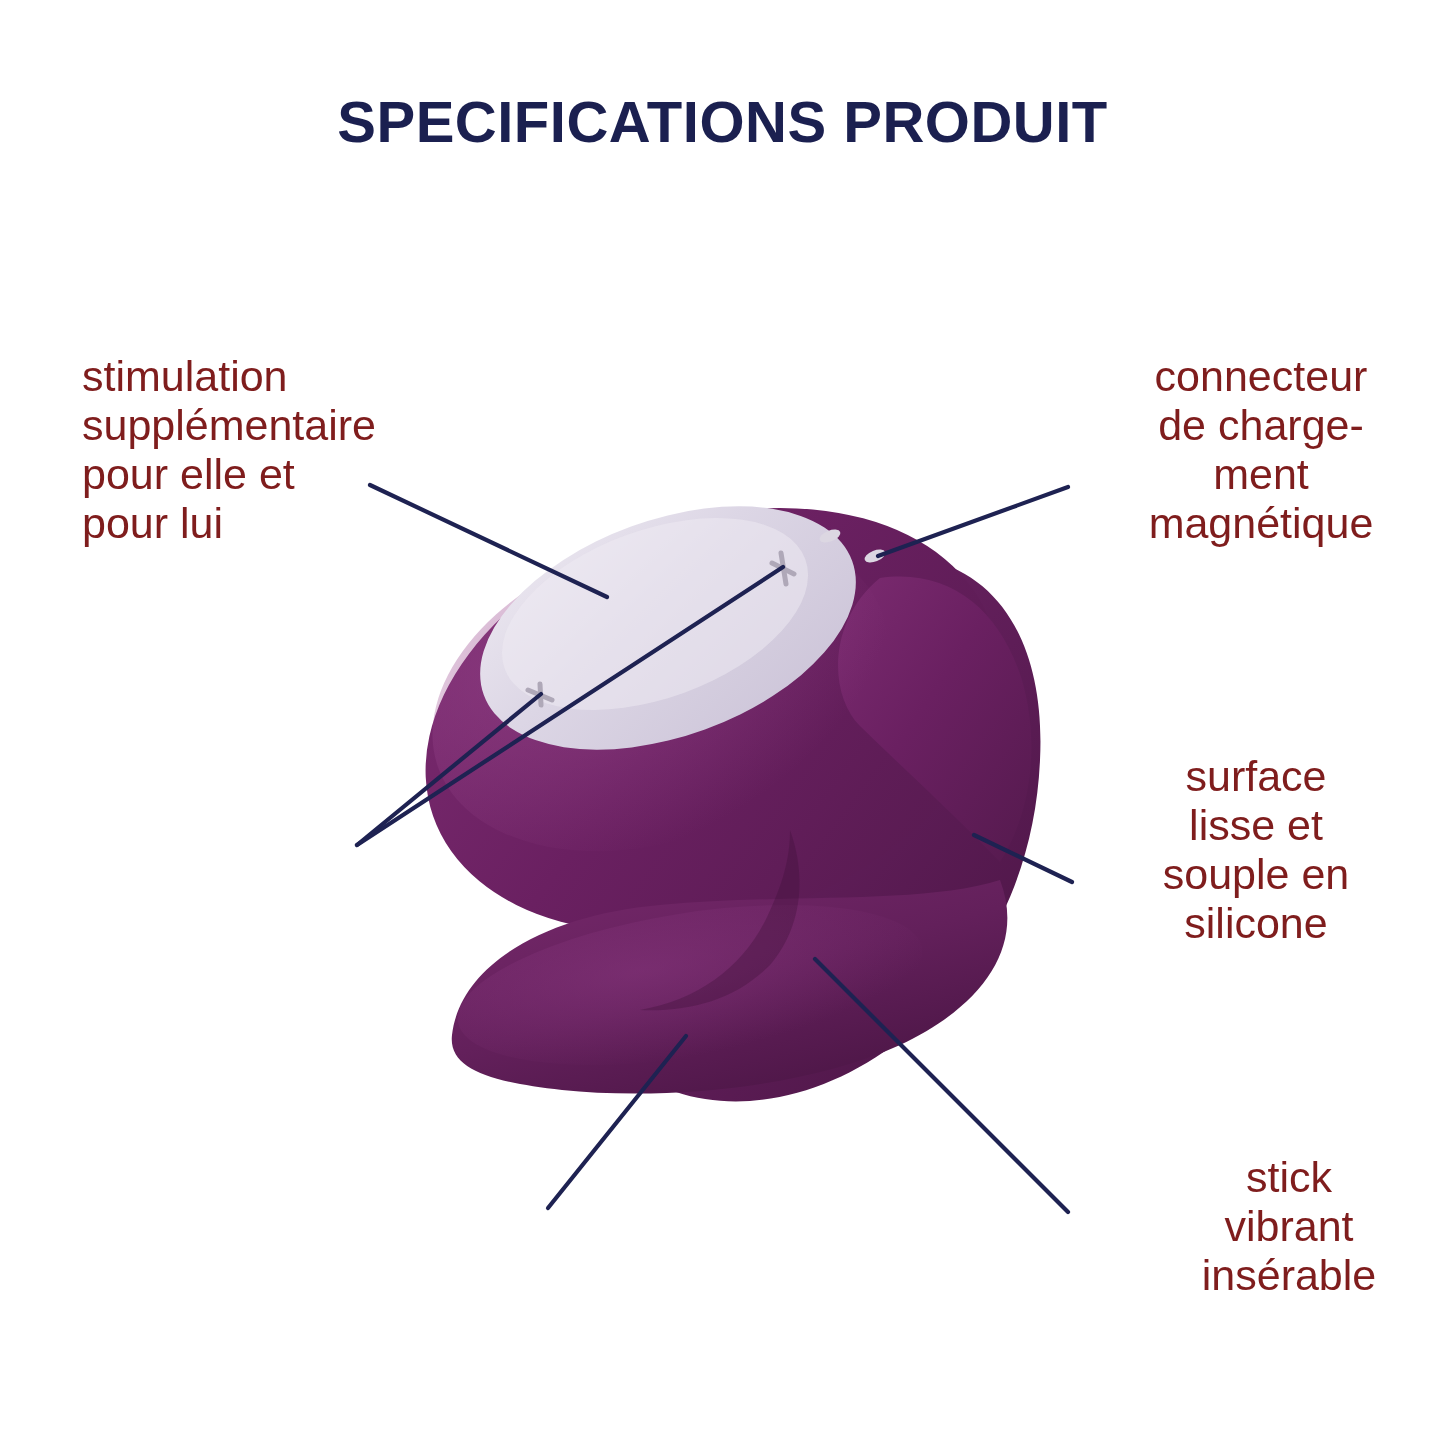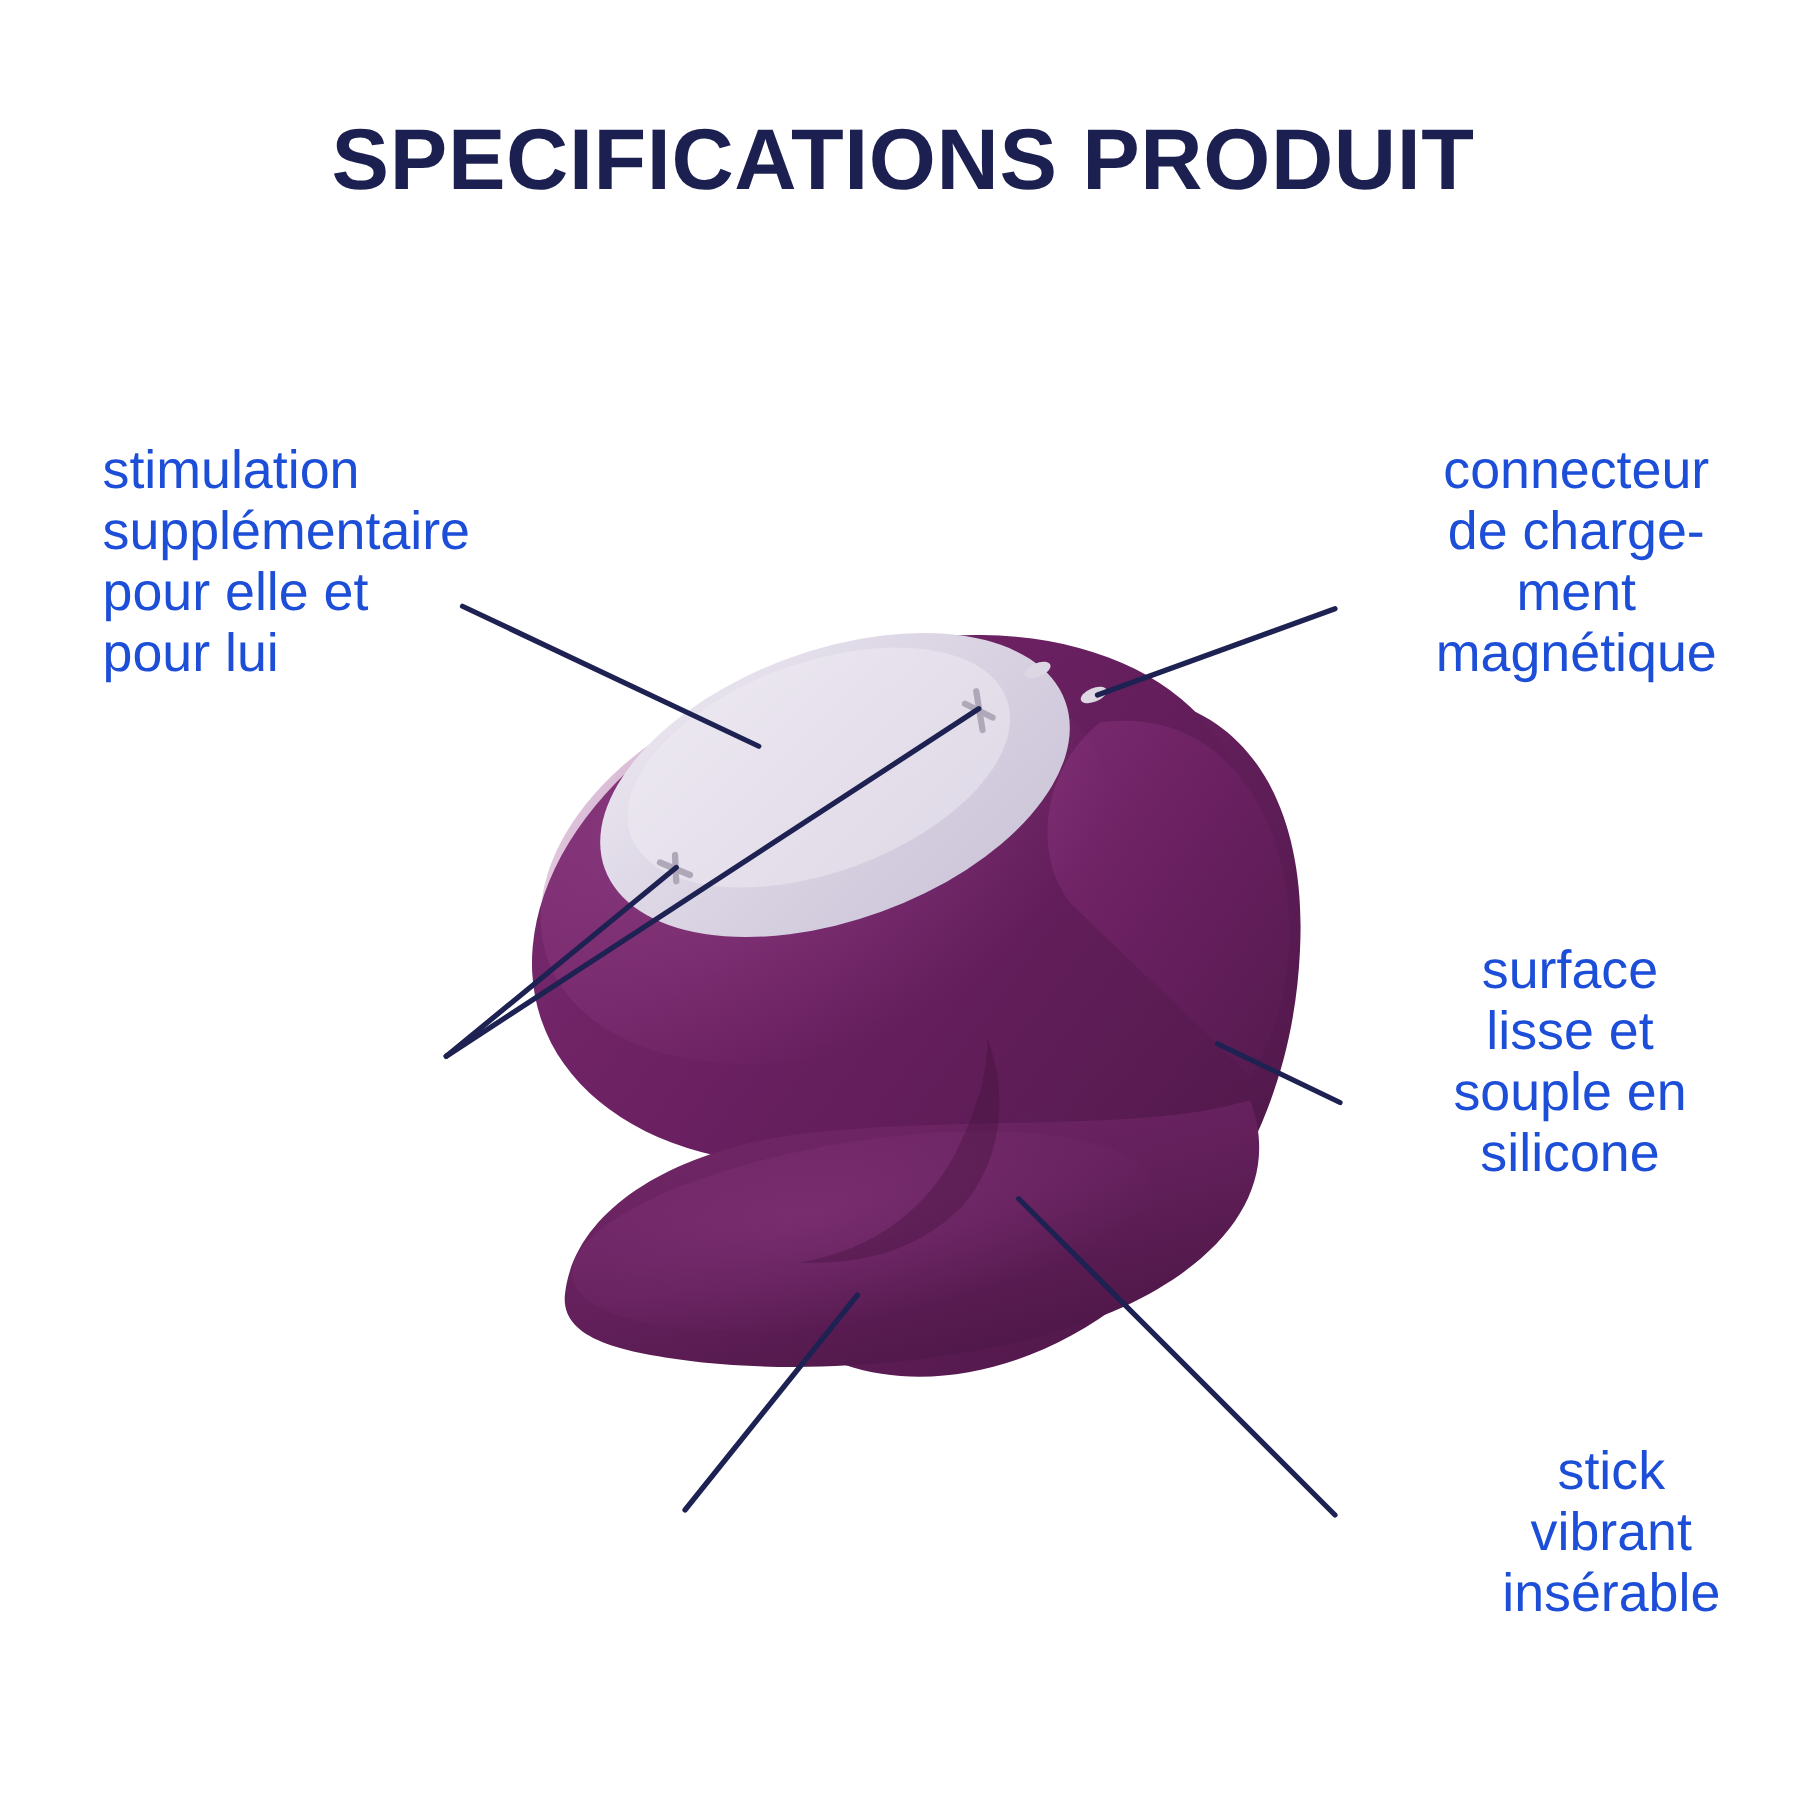--- a/index.html
+++ b/index.html
@@ -14,29 +14,29 @@
     background: #ffffff;
     overflow: hidden;
     font-family: "Liberation Sans", sans-serif;
   }
   #title {
     position: absolute;
     left: 0;
     top: 88px;
     width: 1445px;
     text-align: center;
-    font-size: 69px;
+    font-size: 58px;
     font-weight: bold;
     letter-spacing: 0.5px;
     color: #1B2050;
     font-family: "Liberation Sans", sans-serif;
   }
   .callout {
     position: absolute;
-    color: #1d4ed8;
+    color: #7f1d1d;
     font-size: 43px;
     line-height: 1.14;
     font-weight: 500;
     font-family: "Liberation Sans", sans-serif;
     white-space: pre-line;
   }
   .callout.right {
     text-align: center;
   }
   #cb-stimulation { left: 82px;  top: 352px; width: 420px; }

